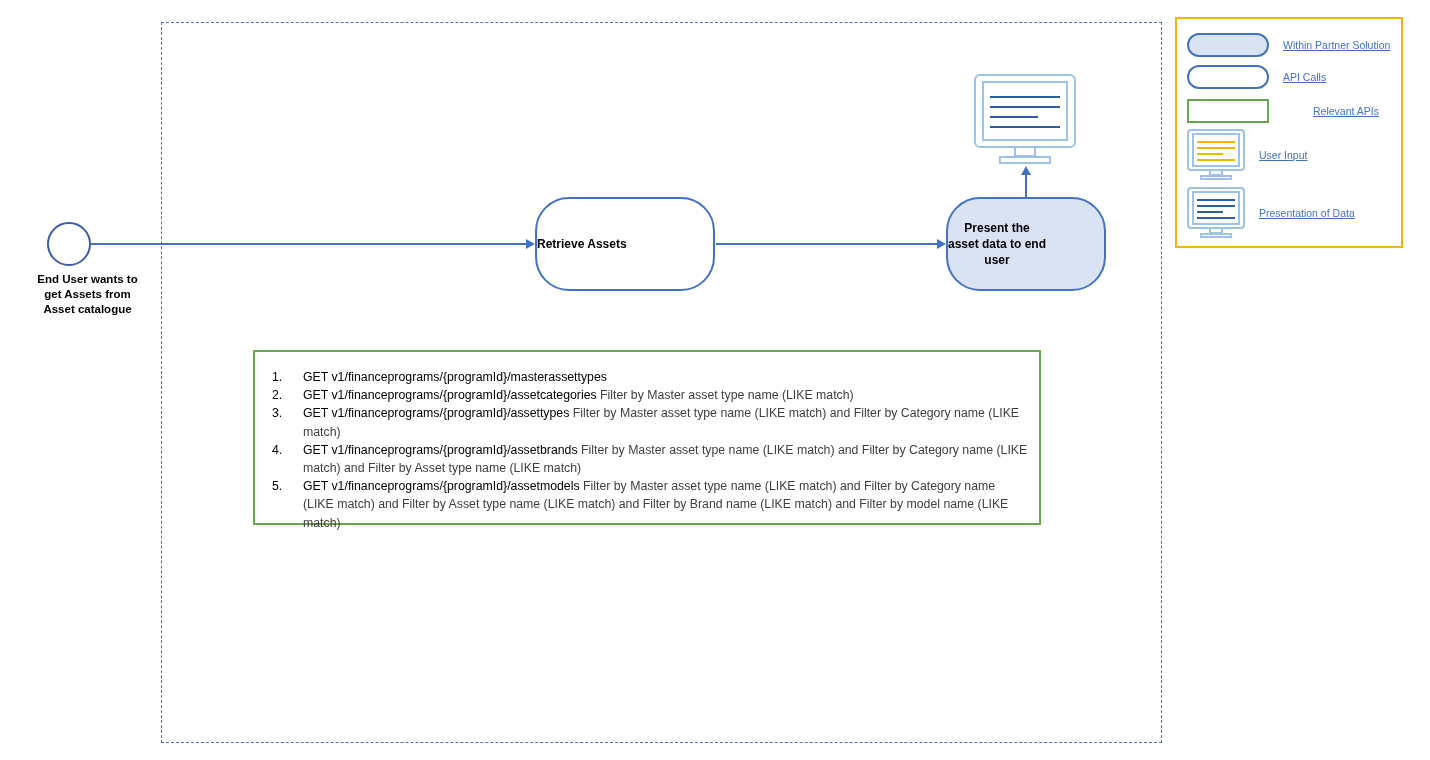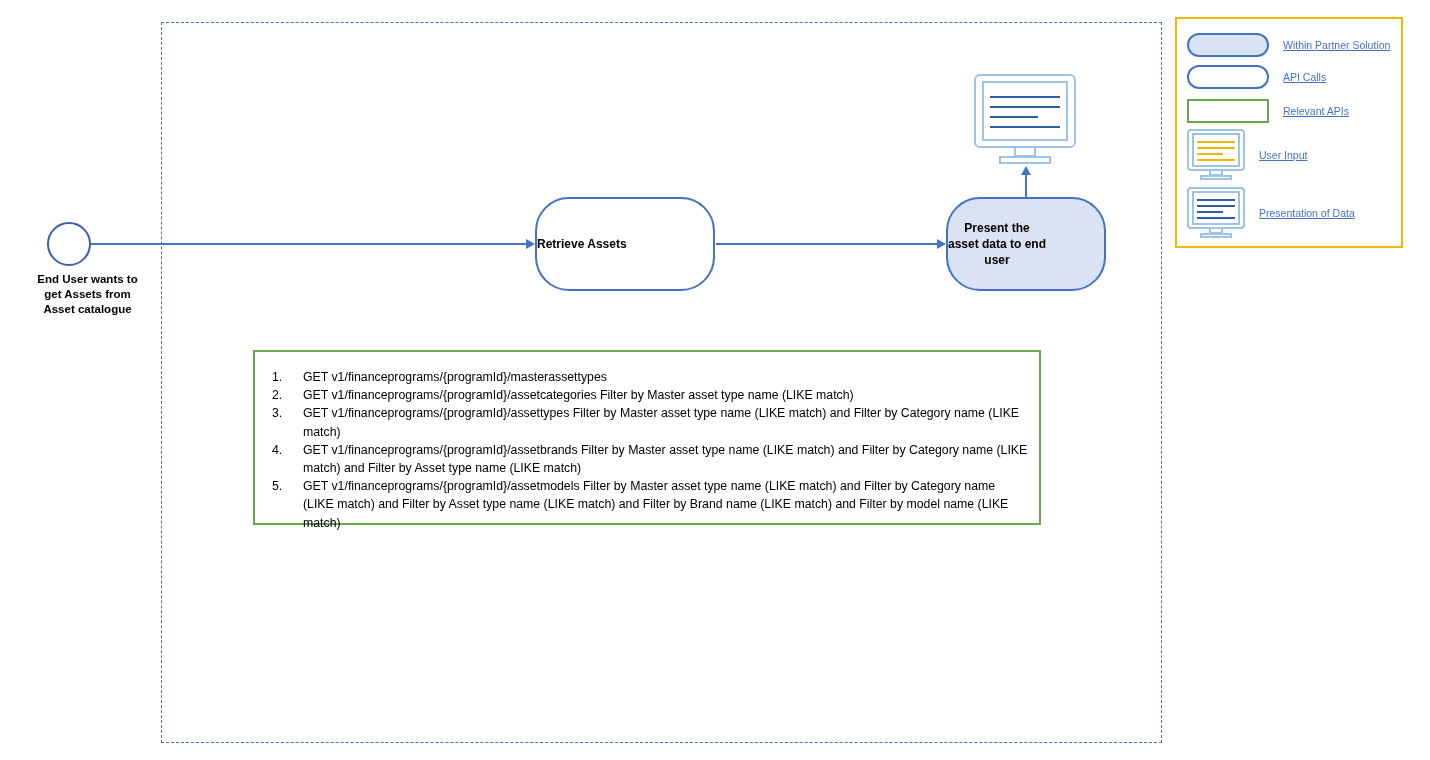--- a/index.html
+++ b/index.html
@@ -88,39 +88,39 @@
   }
   #api-list li{
     position:relative;counter-increment:apis;margin-bottom:0px;
     text-indent:0;
   }
   #api-list li:before{
     content:counter(apis) ".";position:absolute;left:-31px;top:0;
     width:22px;text-align:left;color:#000;
   }
   .api-path{color:#000000;}
-  .api-filter{color:#000000;}
+  .api-filter{color:#404040;}
 
   
   #legend-box{
     position:absolute;left:1175px;top:17px;width:228px;height:231px;
     border:2.5px solid #f2b705;background:#ffffff;box-sizing:border-box;
   }
   .legend-row{position:absolute;display:flex;align-items:center;}
   .legend-text{font-size:10.5px;color:#4472c4;white-space:nowrap;}
   .lg-stadium{
     box-sizing:border-box;width:82px;height:24px;border:2px solid #4472c4;border-radius:12px;
   }
   #legend-swatch-partner{background:#dae3f3;}
   #legend-swatch-api{background:#ffffff;}
   #legend-swatch-relevant{box-sizing:border-box;width:82px;height:24px;border:2px solid #6aa84f;background:#ffffff;}
 
   #legend-row-partner{left:10px;top:14px;}
   #legend-row-api{left:10px;top:46px;}
-  #legend-row-relevant{left:10px;top:80px;}
+  #legend-row-relevant{left:10px;top:80px;gap:30px;}
   #legend-row-userinput{left:10px;top:110px;}
   #legend-row-presentation{left:10px;top:168px;}
   .legend-row .legend-text{margin-left:14px;text-decoration:underline;}
 
   
   .mini-monitor{position:relative;width:58px;height:52px;flex:none;}
   .mini-monitor .mon-outer{width:58px;height:42px;border-width:2px;border-radius:4px;}
   .mini-monitor .mon-inner{left:5px;top:4px;width:48px;height:34px;border-width:2px;}
   .mini-monitor .mon-line{left:10px;height:1.6px;}
   .mini-monitor .mon-neck{left:22px;top:42px;width:14px;height:5px;border-top:none;}

